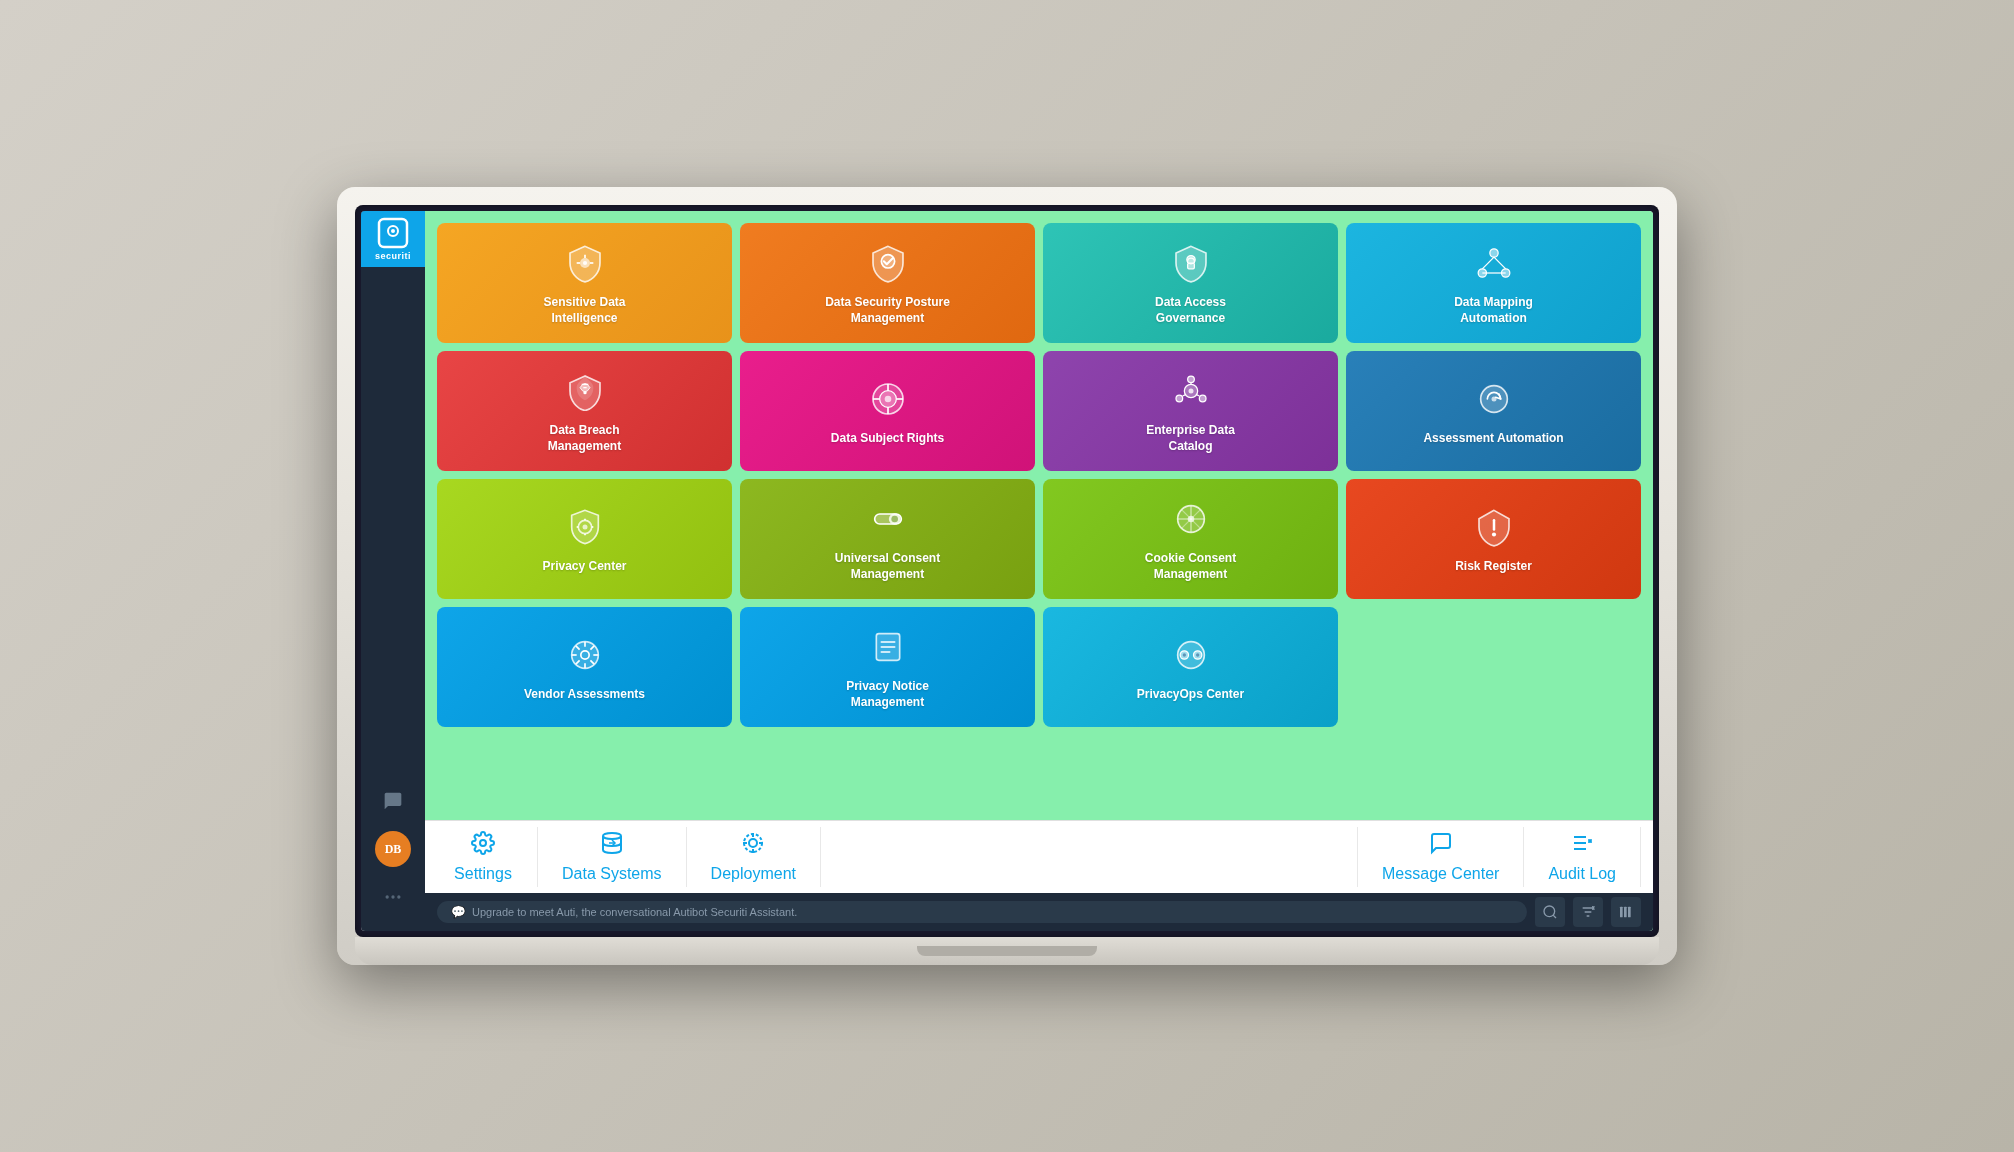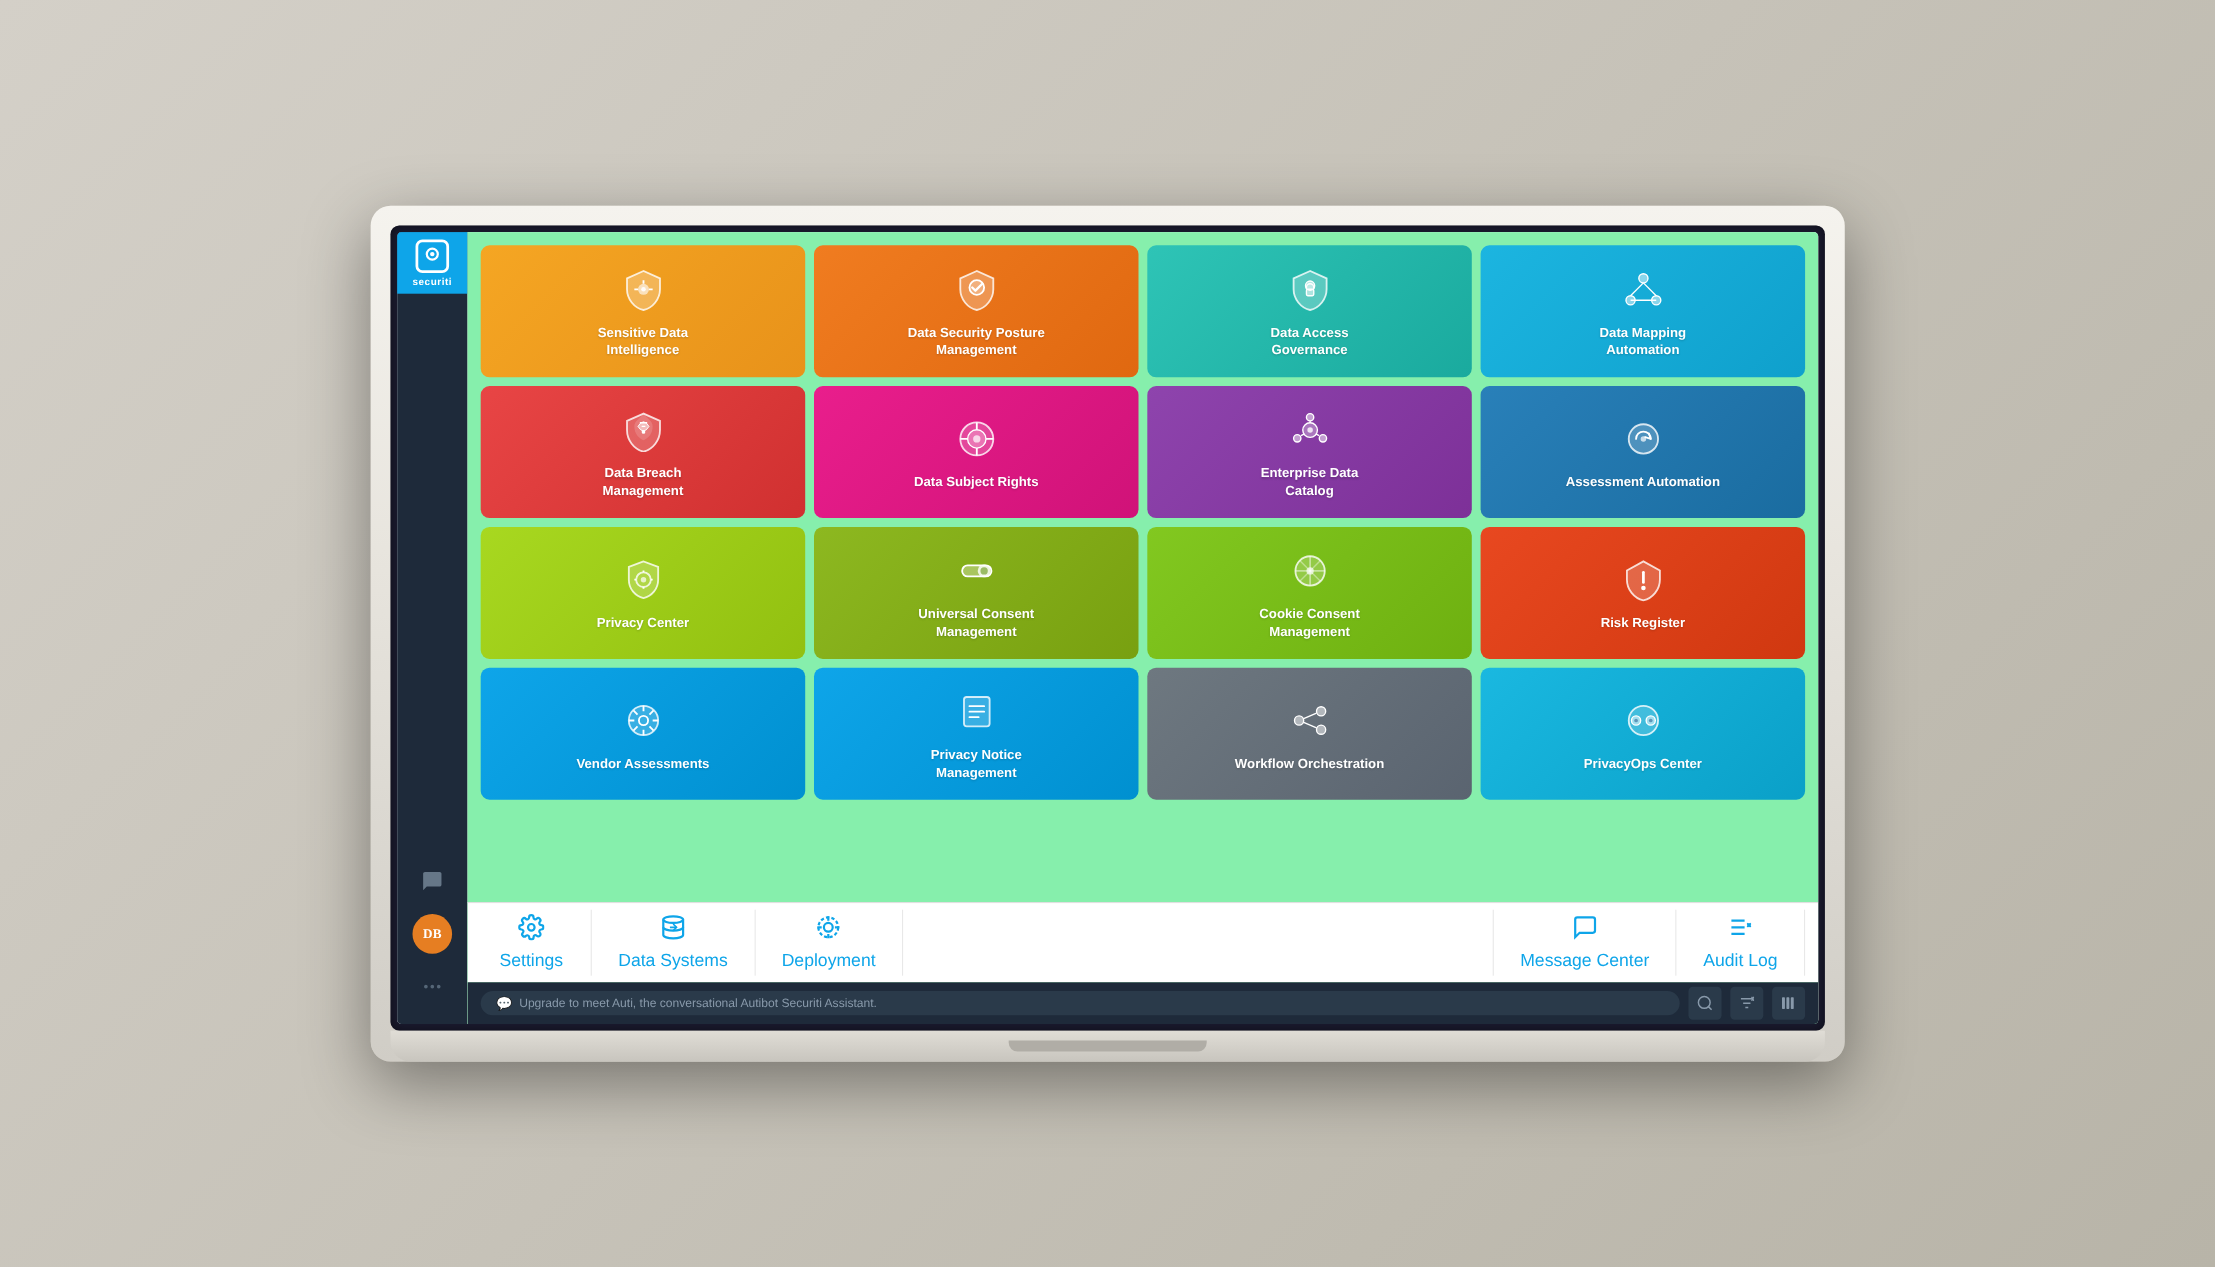--- a/index.html
+++ b/index.html
@@ -498,32 +498,20 @@
               <div class="tile-icon">
                 <svg viewBox="0 0 48 48" fill="none">
                   <rect x="10" y="8" width="28" height="32" rx="3" fill="rgba(255,255,255,0.2)" stroke="rgba(255,255,255,0.8)" stroke-width="2"></rect>
                   <line x1="16" y1="18" x2="32" y2="18" stroke="white" stroke-width="2" stroke-linecap="round"></line>
                   <line x1="16" y1="24" x2="32" y2="24" stroke="white" stroke-width="2" stroke-linecap="round"></line>
                   <line x1="16" y1="30" x2="26" y2="30" stroke="white" stroke-width="2" stroke-linecap="round"></line>
                 </svg>
               </div>
               <span class="tile-label">Privacy Notice<br>Management</span>
             </div>
-            <div class="tile tile-gray">
-              <div class="tile-icon">
-                <svg viewBox="0 0 48 48" fill="none">
-                  <circle cx="12" cy="24" r="5" fill="rgba(255,255,255,0.5)" stroke="white" stroke-width="1.5"></circle>
-                  <circle cx="36" cy="14" r="5" fill="rgba(255,255,255,0.5)" stroke="white" stroke-width="1.5"></circle>
-                  <circle cx="36" cy="34" r="5" fill="rgba(255,255,255,0.5)" stroke="white" stroke-width="1.5"></circle>
-                  <line x1="17" y1="22" x2="31" y2="16" stroke="white" stroke-width="1.5"></line>
-                  <line x1="17" y1="26" x2="31" y2="32" stroke="white" stroke-width="1.5"></line>
-                </svg>
-              </div>
-              <span class="tile-label">Workflow Orchestration</span>
-            </div>
             <div class="tile tile-skyblue">
               <div class="tile-icon">
                 <svg viewBox="0 0 48 48" fill="none">
                   <circle cx="24" cy="24" r="16" fill="rgba(255,255,255,0.2)" stroke="rgba(255,255,255,0.8)" stroke-width="2"></circle>
                   <circle cx="16" cy="24" r="5" fill="rgba(255,255,255,0.5)" stroke="white" stroke-width="1.5"></circle>
                   <circle cx="32" cy="24" r="5" fill="rgba(255,255,255,0.5)" stroke="white" stroke-width="1.5"></circle>
                   <circle cx="16" cy="24" r="2" fill="rgba(50,100,150,0.6)"></circle>
                   <circle cx="32" cy="24" r="2" fill="rgba(50,100,150,0.6)"></circle>
                 </svg>
               </div>

